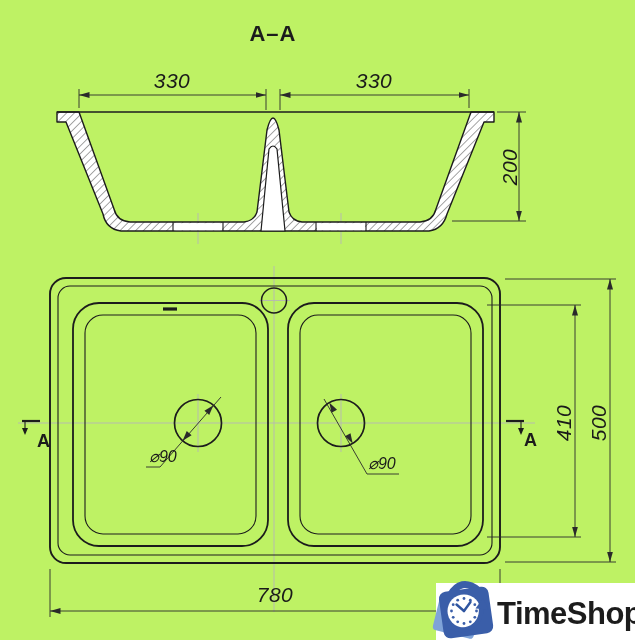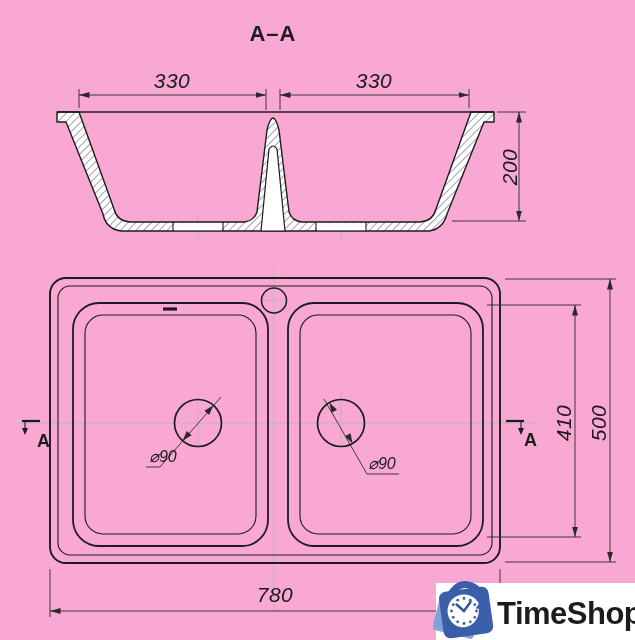--- a/index.html
+++ b/index.html
@@ -1,16 +1,16 @@
 <!DOCTYPE html>
 <html><head>
 <meta charset="utf-8">
 <style>
   html,body{margin:0;padding:0;background:#fff;}
-  .page{position:relative;width:635px;height:640px;background:#f9a8d4;overflow:hidden;
+  .page{position:relative;width:635px;height:640px;background:#bef264;overflow:hidden;
         font-family:"Liberation Sans",sans-serif;}
   svg{display:block;}
   text{fill:#1c1c1c;}
   .dim-label{font-style:italic;font-size:21px;letter-spacing:0.5px;fill:#1a1a1a;}
   .dia-label{font-style:italic;font-size:16px;fill:#1a1a1a;}
   .title-label{font-size:22px;font-weight:bold;letter-spacing:1px;}
   .marker-label{font-size:18px;font-weight:bold;}
   .logo-text{font-size:31px;font-weight:bold;letter-spacing:-0.5px;}
 </style>
 </head>

